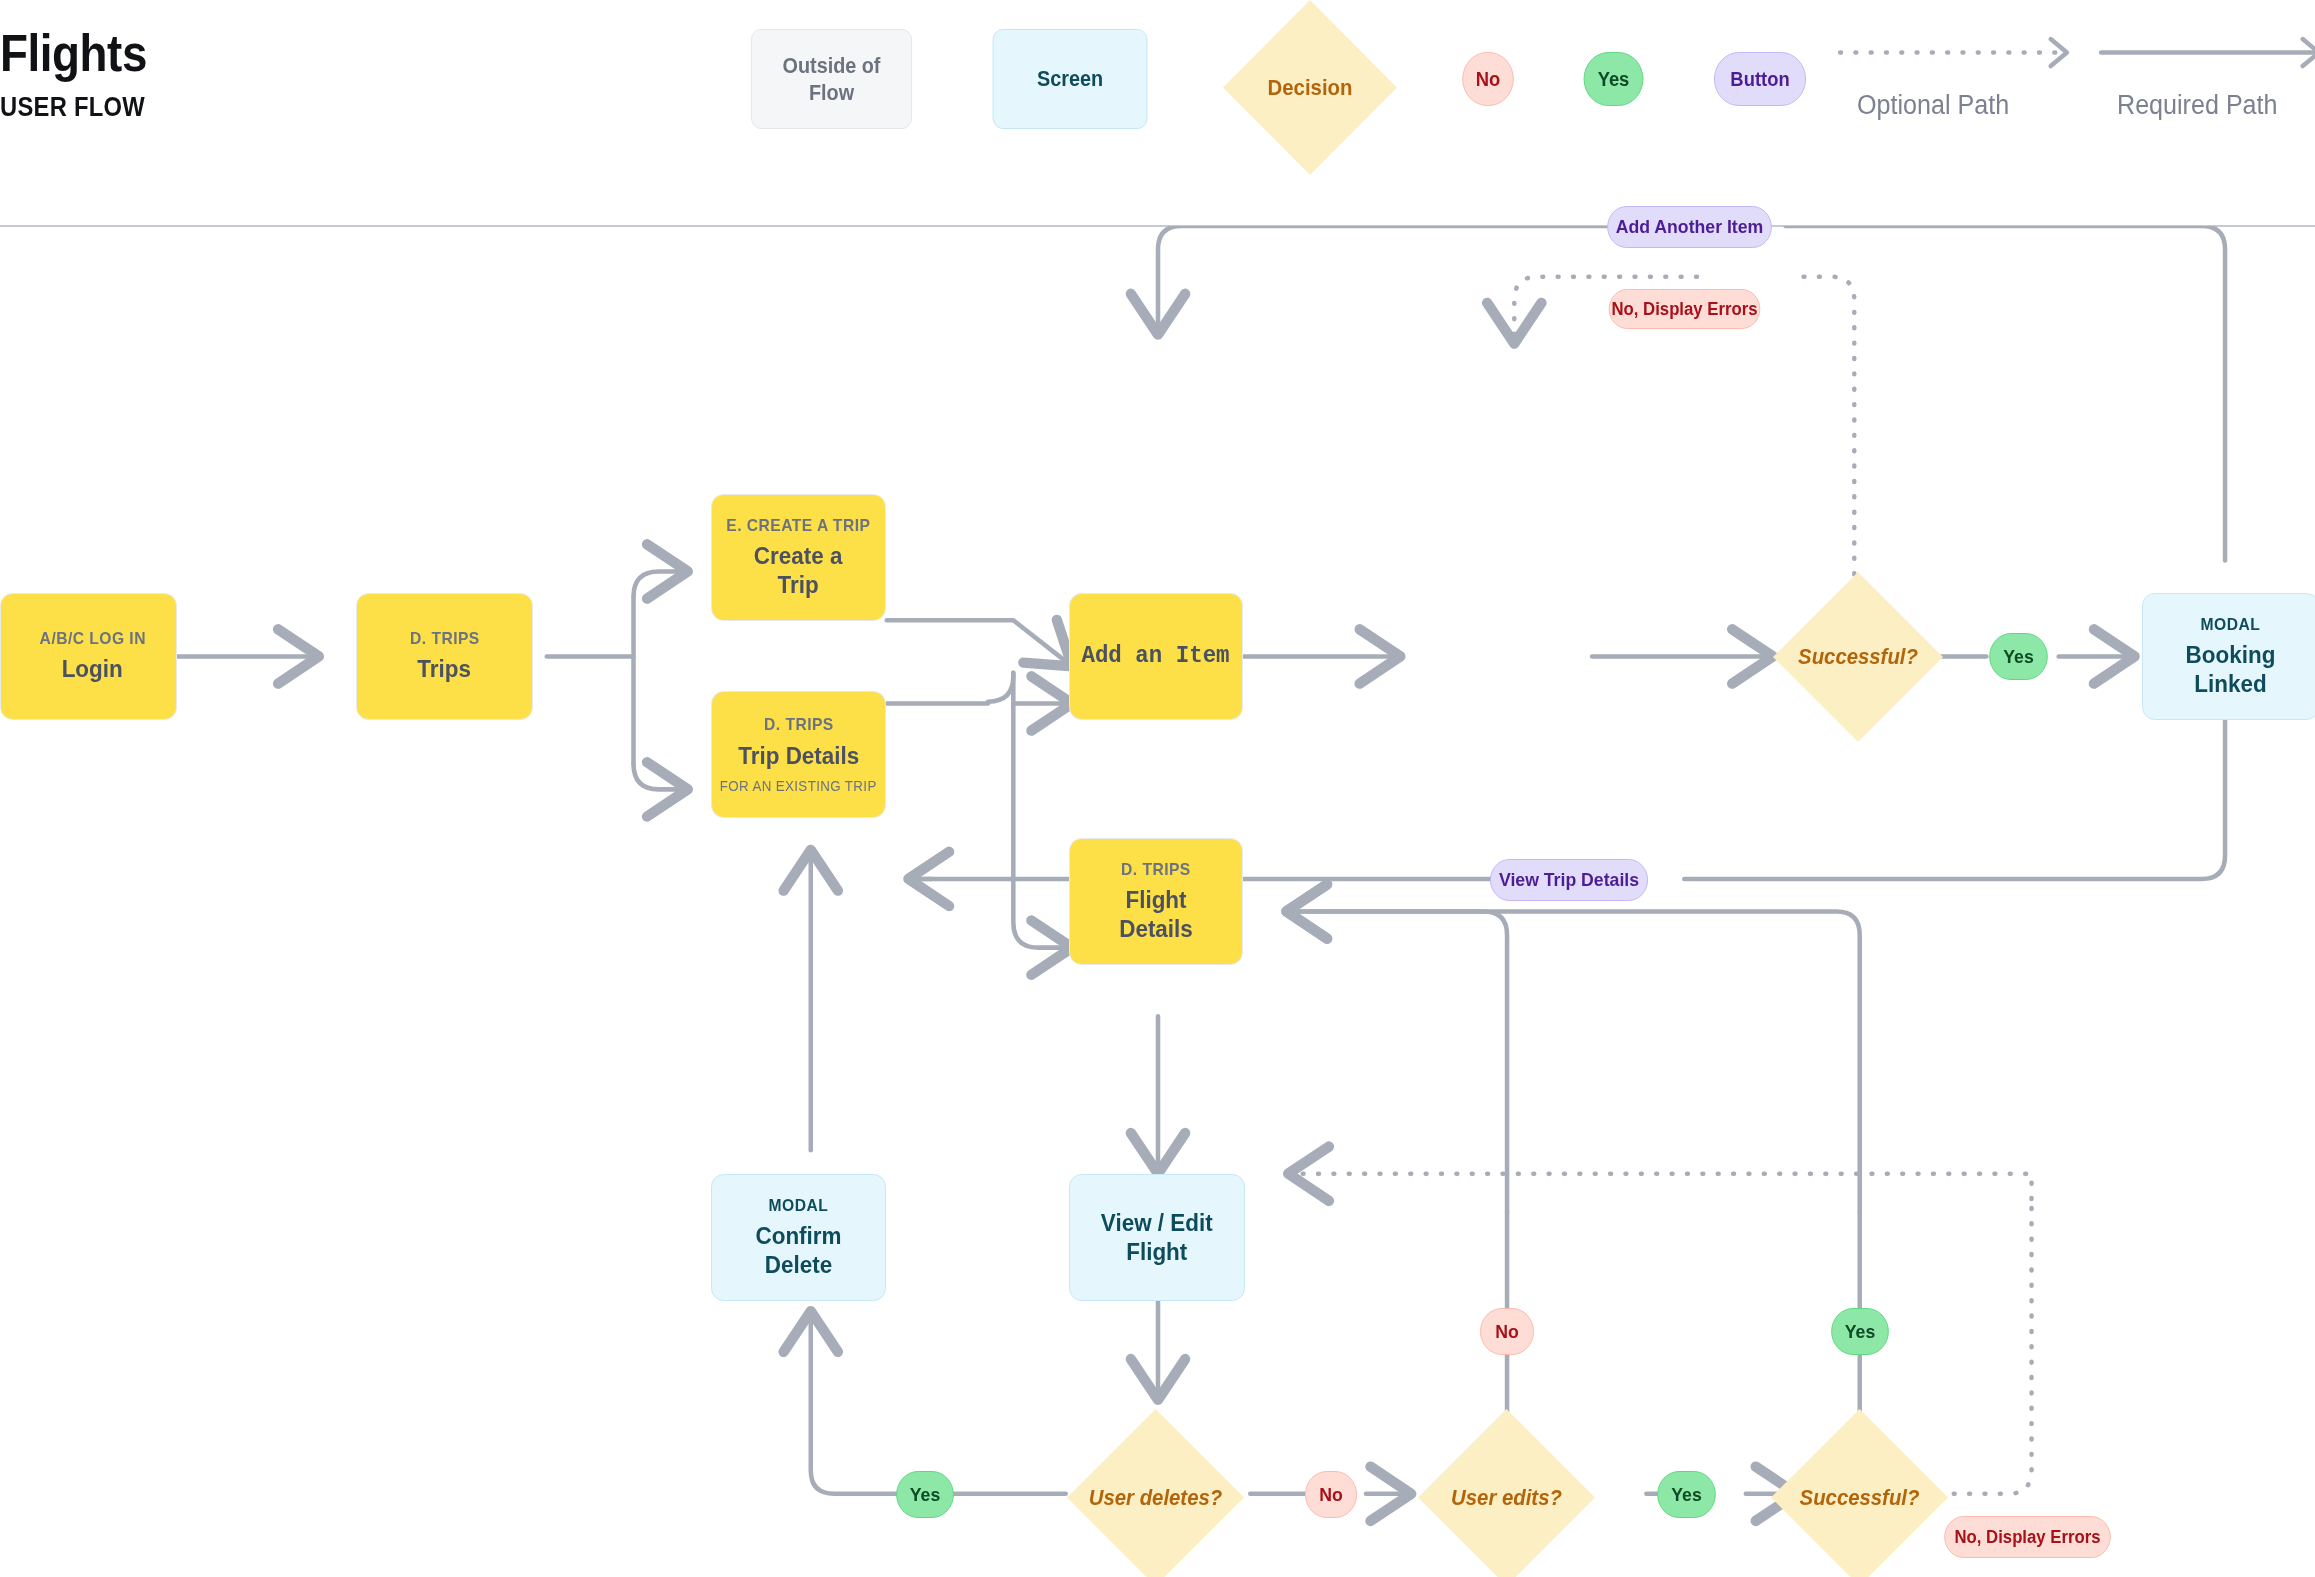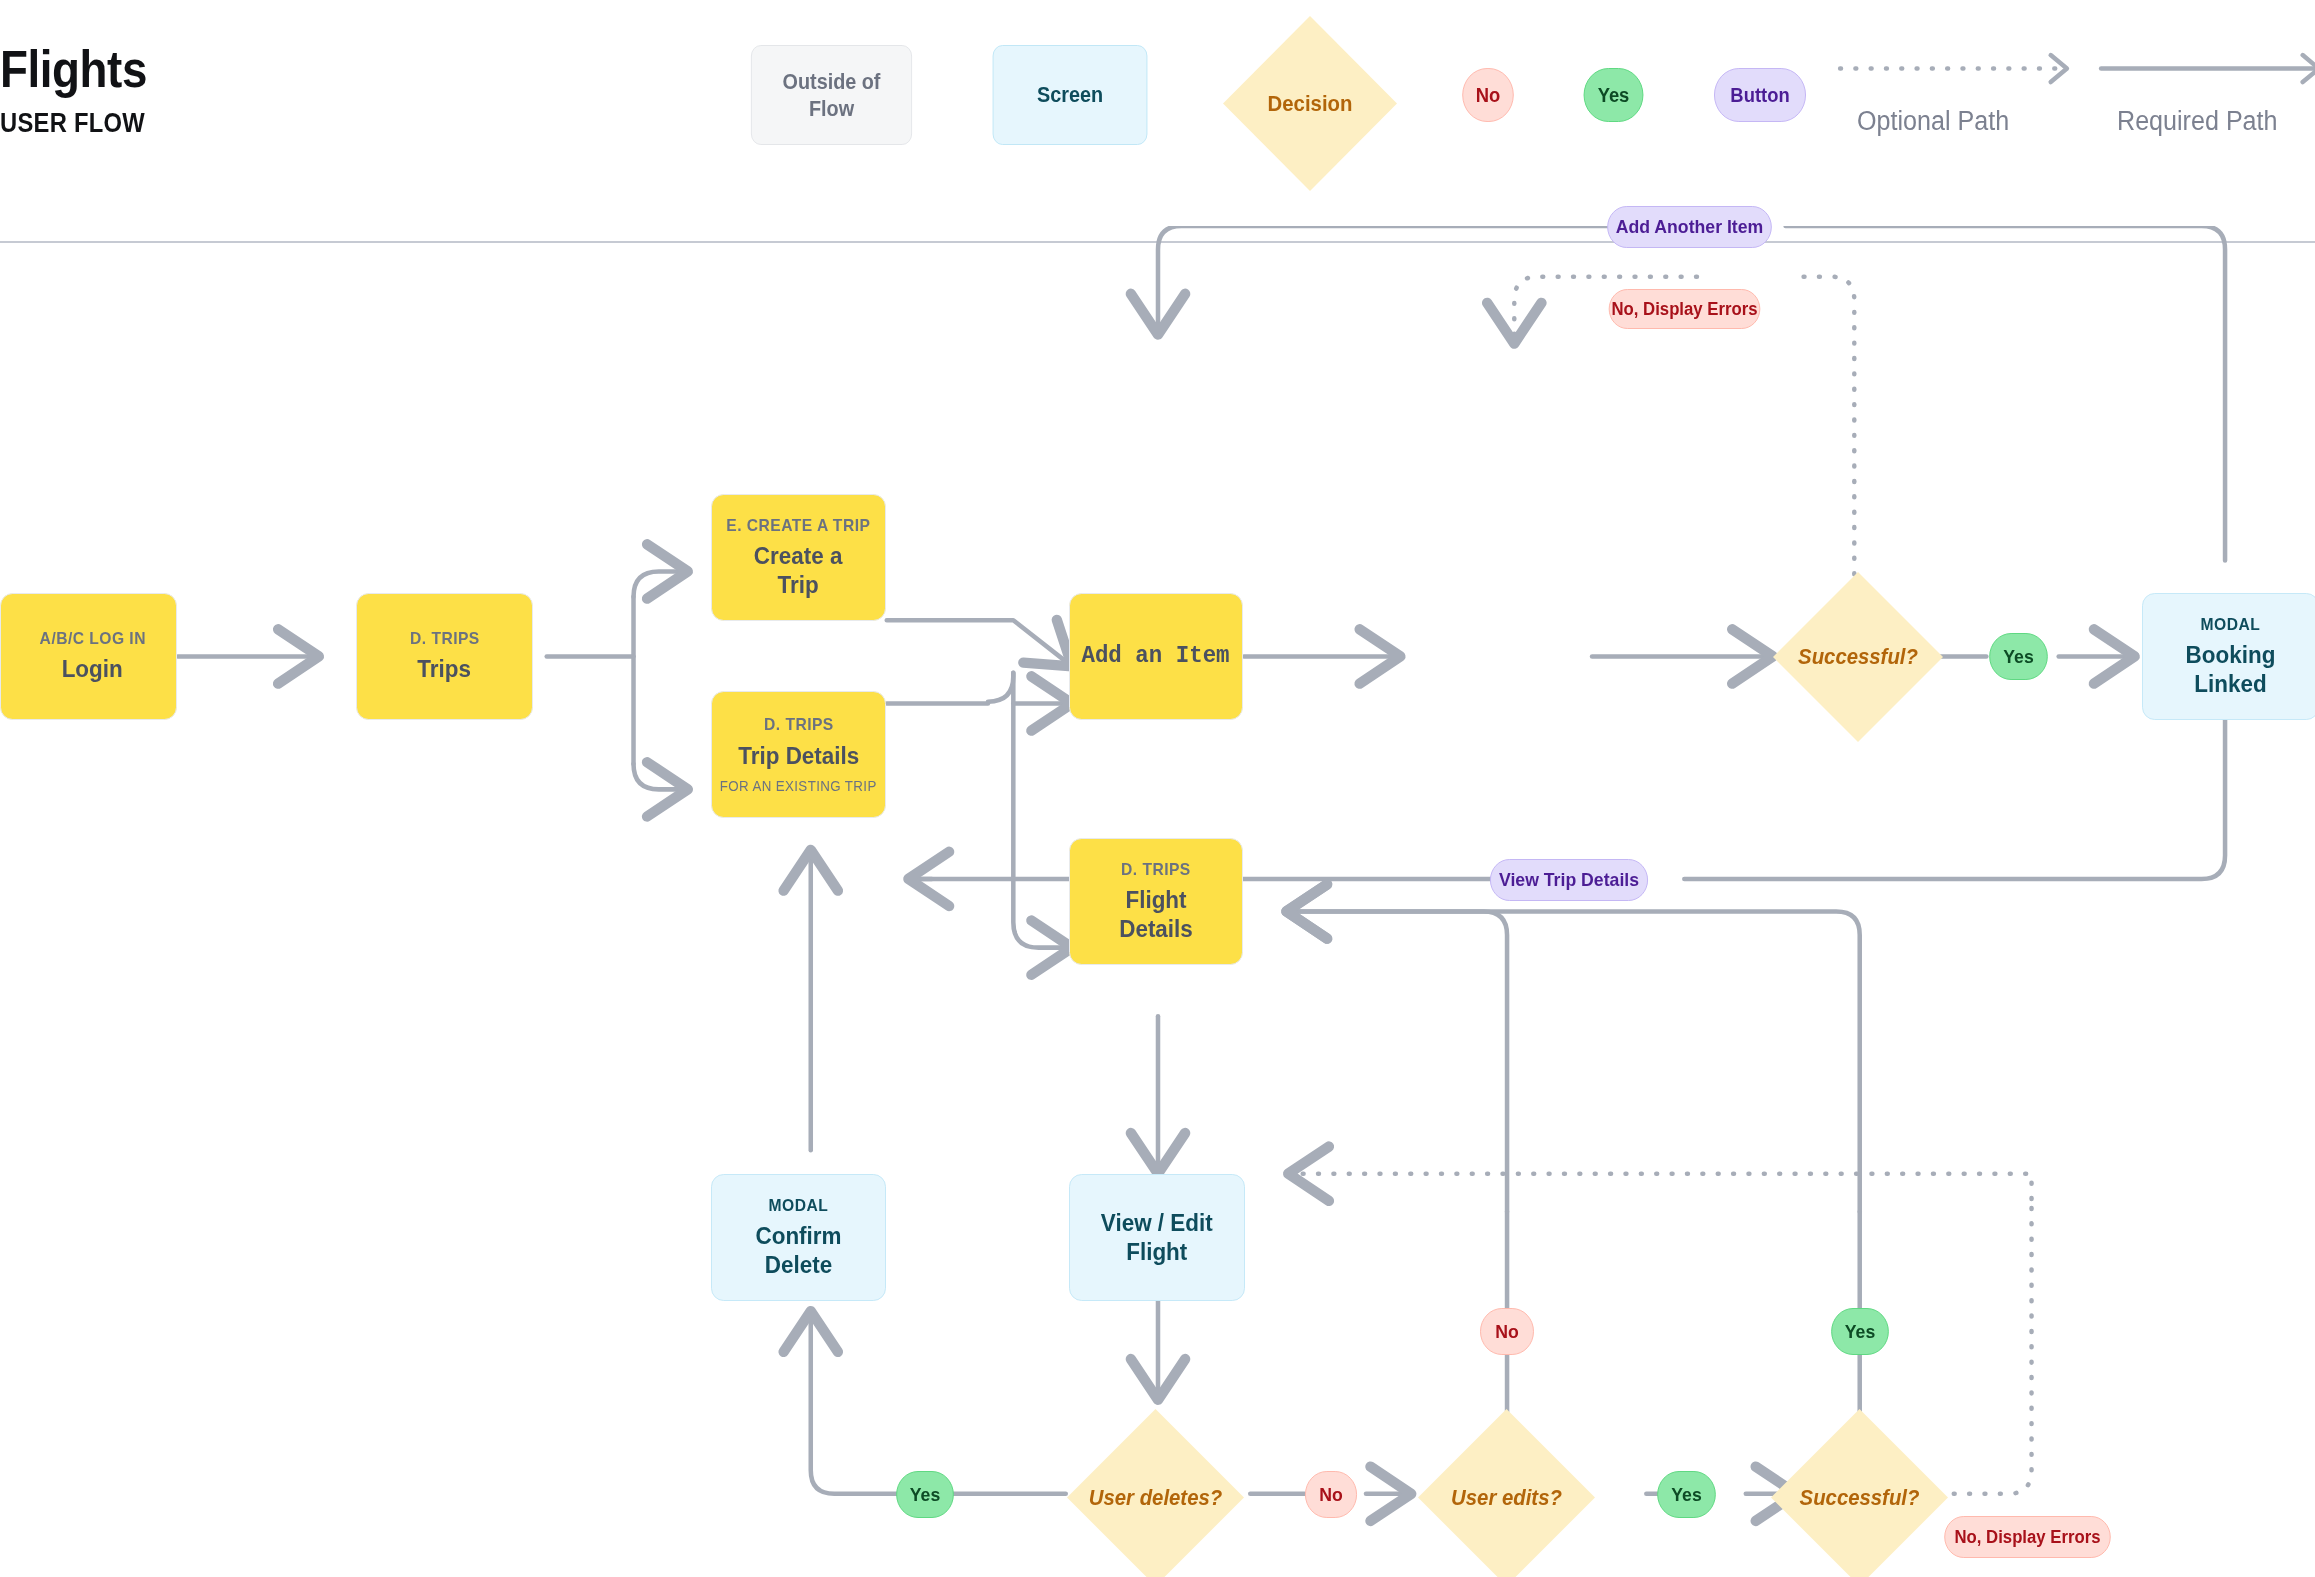--- a/index.html
+++ b/index.html
@@ -17,21 +17,21 @@
     width: 2316px;
     height: 1578px;
     background: #ffffff;
     border-radius: 23.5px;
     overflow: hidden;
   }
 
   
   #header {
     position: absolute;
-    left: 0; top: 16px;
+    left: 0; top: 0;
     width: 2316px;
     height: 160px;
   }
   #header-divider {
     position: absolute;
     left: 0; top: 225px;
     width: 2316px;
     height: 1.8px;
     background: #c6cad3;
   }

